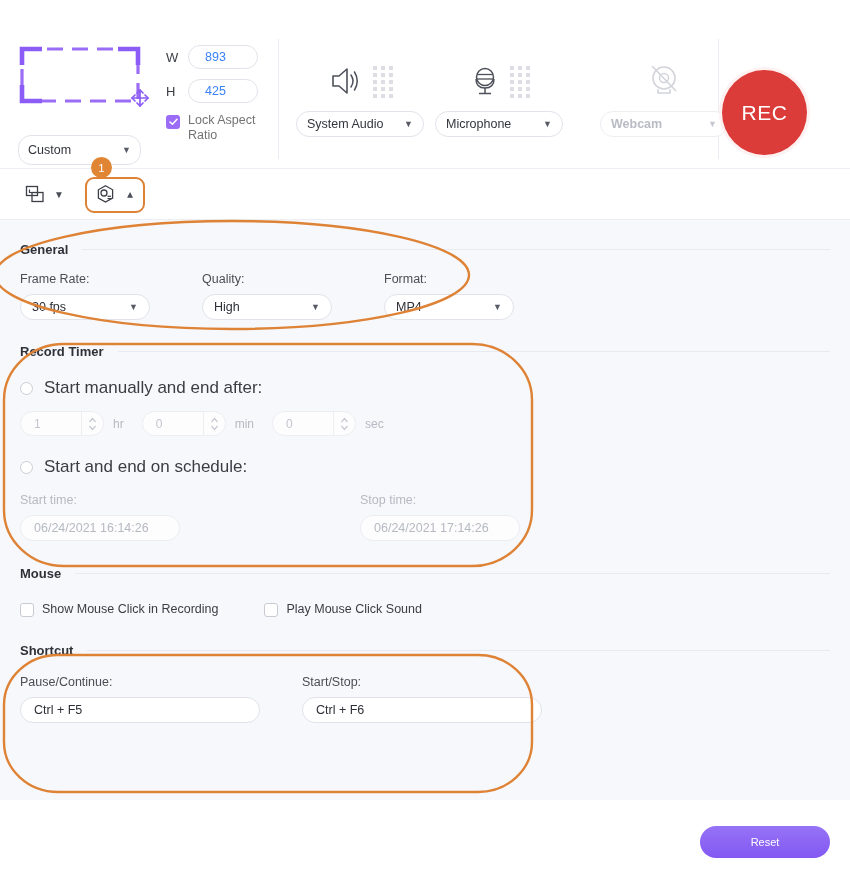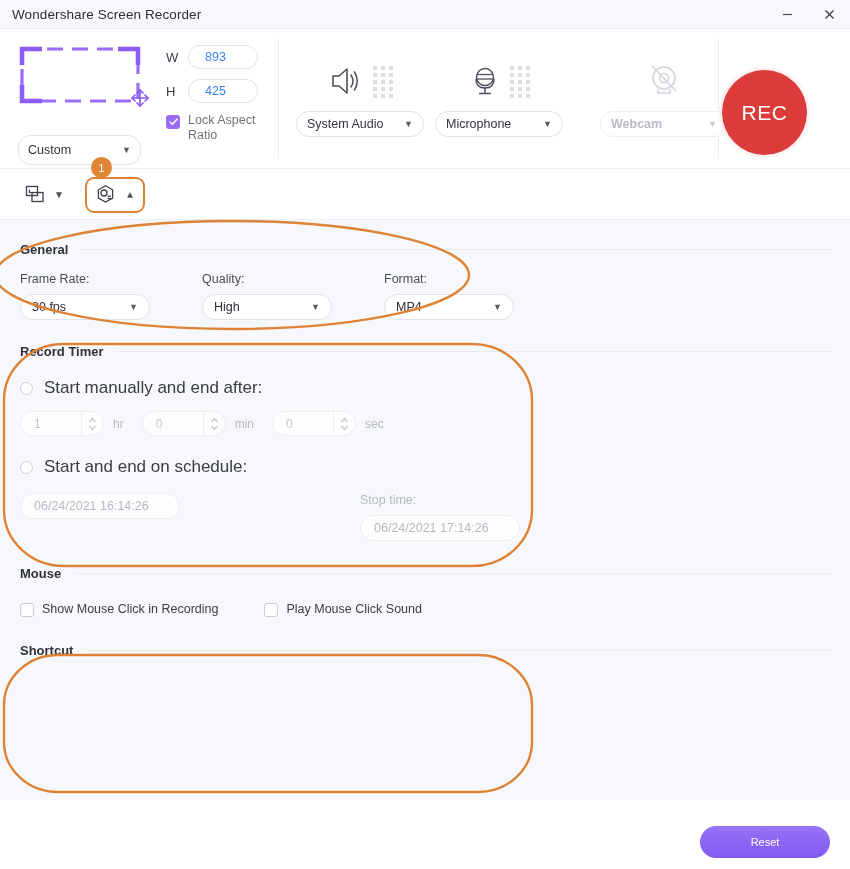--- a/index.html
+++ b/index.html
@@ -302,36 +302,20 @@
     position: absolute;
     pointer-events: none;
     z-index: 9;
   }
 </style>
 </head>
 <body>
 
 <div class="app">
 
-  <div class="titlebar">
-    <div class="title-text">Wondershare Screen Recorder</div>
-    <div class="win-btns">
-      <div class="win-btn">
-        <svg width="13" height="13" viewBox="0 0 13 13">
-          <line x1="2" y1="6.5" x2="11" y2="6.5" stroke="#4a4d55" stroke-width="1.2"></line>
-        </svg>
-      </div>
-      <div class="win-btn">
-        <svg width="13" height="13" viewBox="0 0 13 13">
-          <line x1="2.5" y1="2.5" x2="10.5" y2="10.5" stroke="#3c3f47" stroke-width="1.2"></line>
-          <line x1="10.5" y1="2.5" x2="2.5" y2="10.5" stroke="#3c3f47" stroke-width="1.2"></line>
-        </svg>
-      </div>
-    </div>
-  </div>
 
   <div class="header">
     <div class="vdiv" style="left:278px;"></div>
     <div class="vdiv" style="left:718px;"></div>
 
     <div class="capture-block">
       <div class="sel-rect">
         <svg width="128" height="62" viewBox="0 0 128 62">
           <rect x="4" y="4" width="116" height="52" fill="none" stroke="#9b6cf5" stroke-width="3.2" stroke-dasharray="16 9"></rect>
           <path d="M4 20 L4 4 L24 4" fill="none" stroke="#8b5cf6" stroke-width="4.6"></path>
@@ -562,20 +546,21 @@
         <span class="unit">sec</span>
       </div>
 
       <div class="radio-row" style="margin-top:21px;">
         <span class="radio"></span>
         <span class="radio-label">Start and end on schedule:</span>
       </div>
 
       <div class="time-row">
         <div class="tcol">
+          <div class="field-label muted">Start time:</div>
           <div class="tinput">06/24/2021 16:14:26</div>
         </div>
         <div>
           <div class="field-label muted">Stop time:</div>
           <div class="tinput">06/24/2021 17:14:26</div>
         </div>
       </div>
     </div>
 
     <div style="padding-top:17px;">
@@ -588,20 +573,30 @@
         <span class="check-label">Show Mouse Click in Recording</span>
         <span class="cbx empty"></span>
         <span class="check-label">Play Mouse Click Sound</span>
       </div>
     </div>
 
     <div style="padding-top:18px;">
       <div class="sec-head">
         <span class="sec-title">Shortcut</span>
         <span class="sec-rule"></span>
+      </div>
+      <div class="sc-row">
+        <div class="sccol">
+          <div class="field-label">Pause/Continue:</div>
+          <div class="sc-input">Ctrl + F5</div>
+        </div>
+        <div>
+          <div class="field-label">Start/Stop:</div>
+          <div class="sc-input">Ctrl + F6</div>
+        </div>
       </div>
     </div>
   </div>
 
   <div class="footer">
     <div class="reset-btn">Reset</div>
   </div>
 
   <svg class="anno" style="left:0; top:218px;" width="480" height="115">
     <ellipse cx="232" cy="57" rx="237" ry="54" fill="none" stroke="#de8236" stroke-width="2.4"></ellipse>

